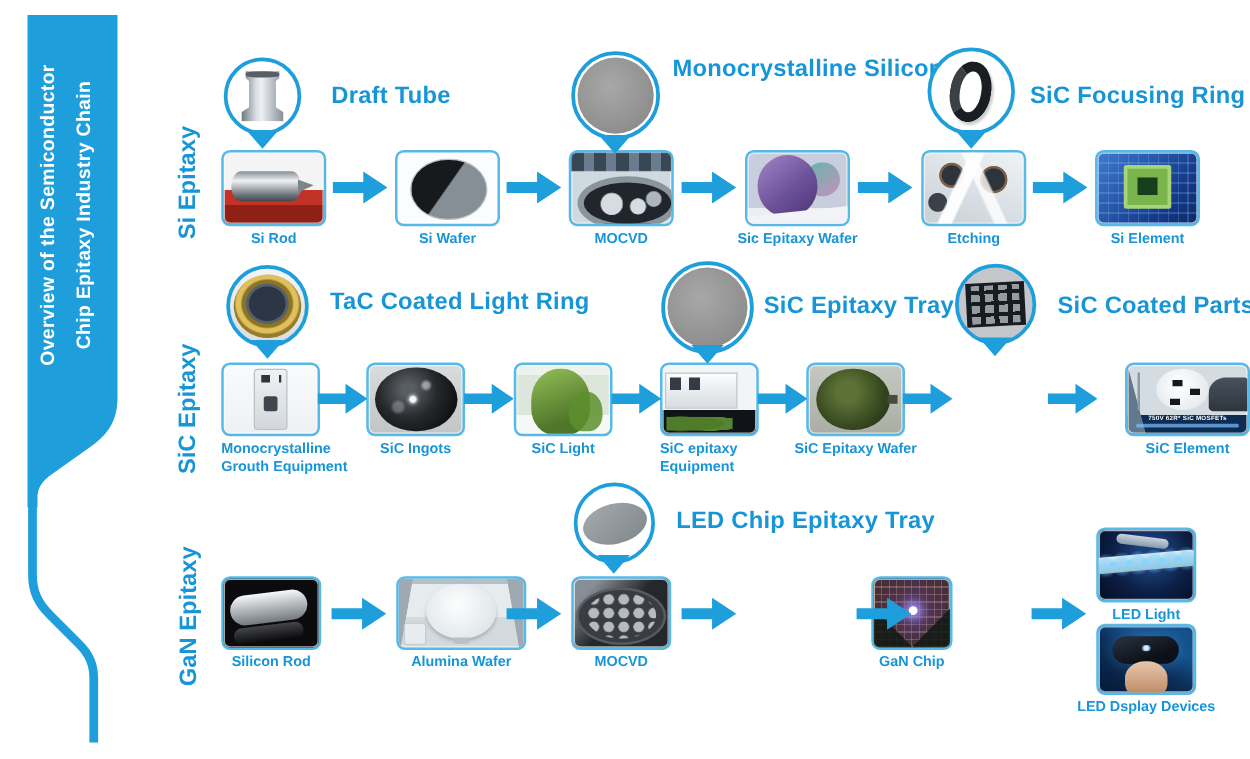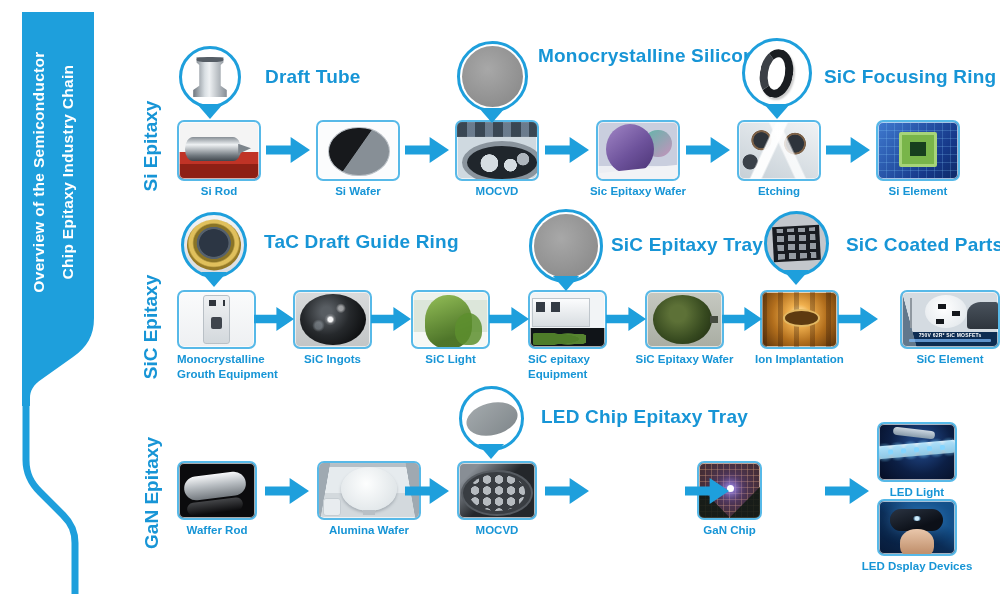--- a/index.html
+++ b/index.html
@@ -222,26 +222,20 @@
       </div>
   </div>
   <div class="node r2" style="left:645px;top:290px;width:79px">
     <div class="photo art-epiwafer2">
         <span class="a"></span>
       </div>
     <div class="cap">
         <div>SiC Epitaxy Wafer</div>
       </div>
   </div>
-  <div class="node r2" style="left:760px;top:290px;width:79px">
-    <div class="photo art-ion"></div>
-    <div class="cap">
-        <div>Ion Implantation</div>
-      </div>
-  </div>
   <div class="node r2" style="left:900px;top:290px;width:100px">
     <div class="photo art-sicel2">
         <span class="a"></span>
       <div class="chipcap">750V 62R* SiC MOSFETs</div>
     </div>
     <div class="cap">
         <div>SiC Element</div>
       </div>
   </div>
 
@@ -249,40 +243,40 @@
   <div class="arrow sm" style="left:371px;top:306px"></div>
   <div class="arrow sm" style="left:489px;top:306px"></div>
   <div class="arrow sm" style="left:606px;top:306px"></div>
   <div class="arrow sm" style="left:722px;top:306px"></div>
   <div class="arrow sm" style="left:838px;top:306px"></div>
 
   <div class="pin-circle cir-gold" style="left:181px;top:212px;width:66px;height:66px">
       <span class="a"></span>
     </div>
   <div class="pin-tri" style="left:201px;top:272px"></div>
-  <div class="ctitle" style="left:264px;top:231px">TaC Draft Guide Ring</div>
+  <div class="ctitle" style="left:264px;top:231px">TaC Coated Light Ring</div>
 
   <div class="pin-circle cir-disc" style="left:529px;top:209px;width:74px;height:74px">
       <span class="a"></span>
     </div>
   <div class="pin-tri" style="left:553px;top:276px"></div>
   <div class="ctitle" style="left:611px;top:234px">SiC Epitaxy Tray</div>
 
   <div class="pin-circle cir-plate" style="left:764px;top:211px;width:65px;height:65px">
       <span class="a"></span>
     </div>
   <div class="pin-tri" style="left:783px;top:270px"></div>
   <div class="ctitle" style="left:846px;top:234px">SiC Coated Parts</div>
 
   <div class="node r3" style="left:177px;top:461px;width:80px">
     <div class="photo art-alrod">
         <span class="a"></span>
       </div>
     <div class="cap">
-        <div>Waffer Rod</div>
+        <div>Silicon Rod</div>
       </div>
   </div>
   <div class="node r3" style="left:317px;top:461px;width:104px">
     <div class="photo art-alwafer">
         <span class="a"></span>
       </div>
     <div class="cap">
         <div>Alumina Wafer</div>
       </div>
   </div>

